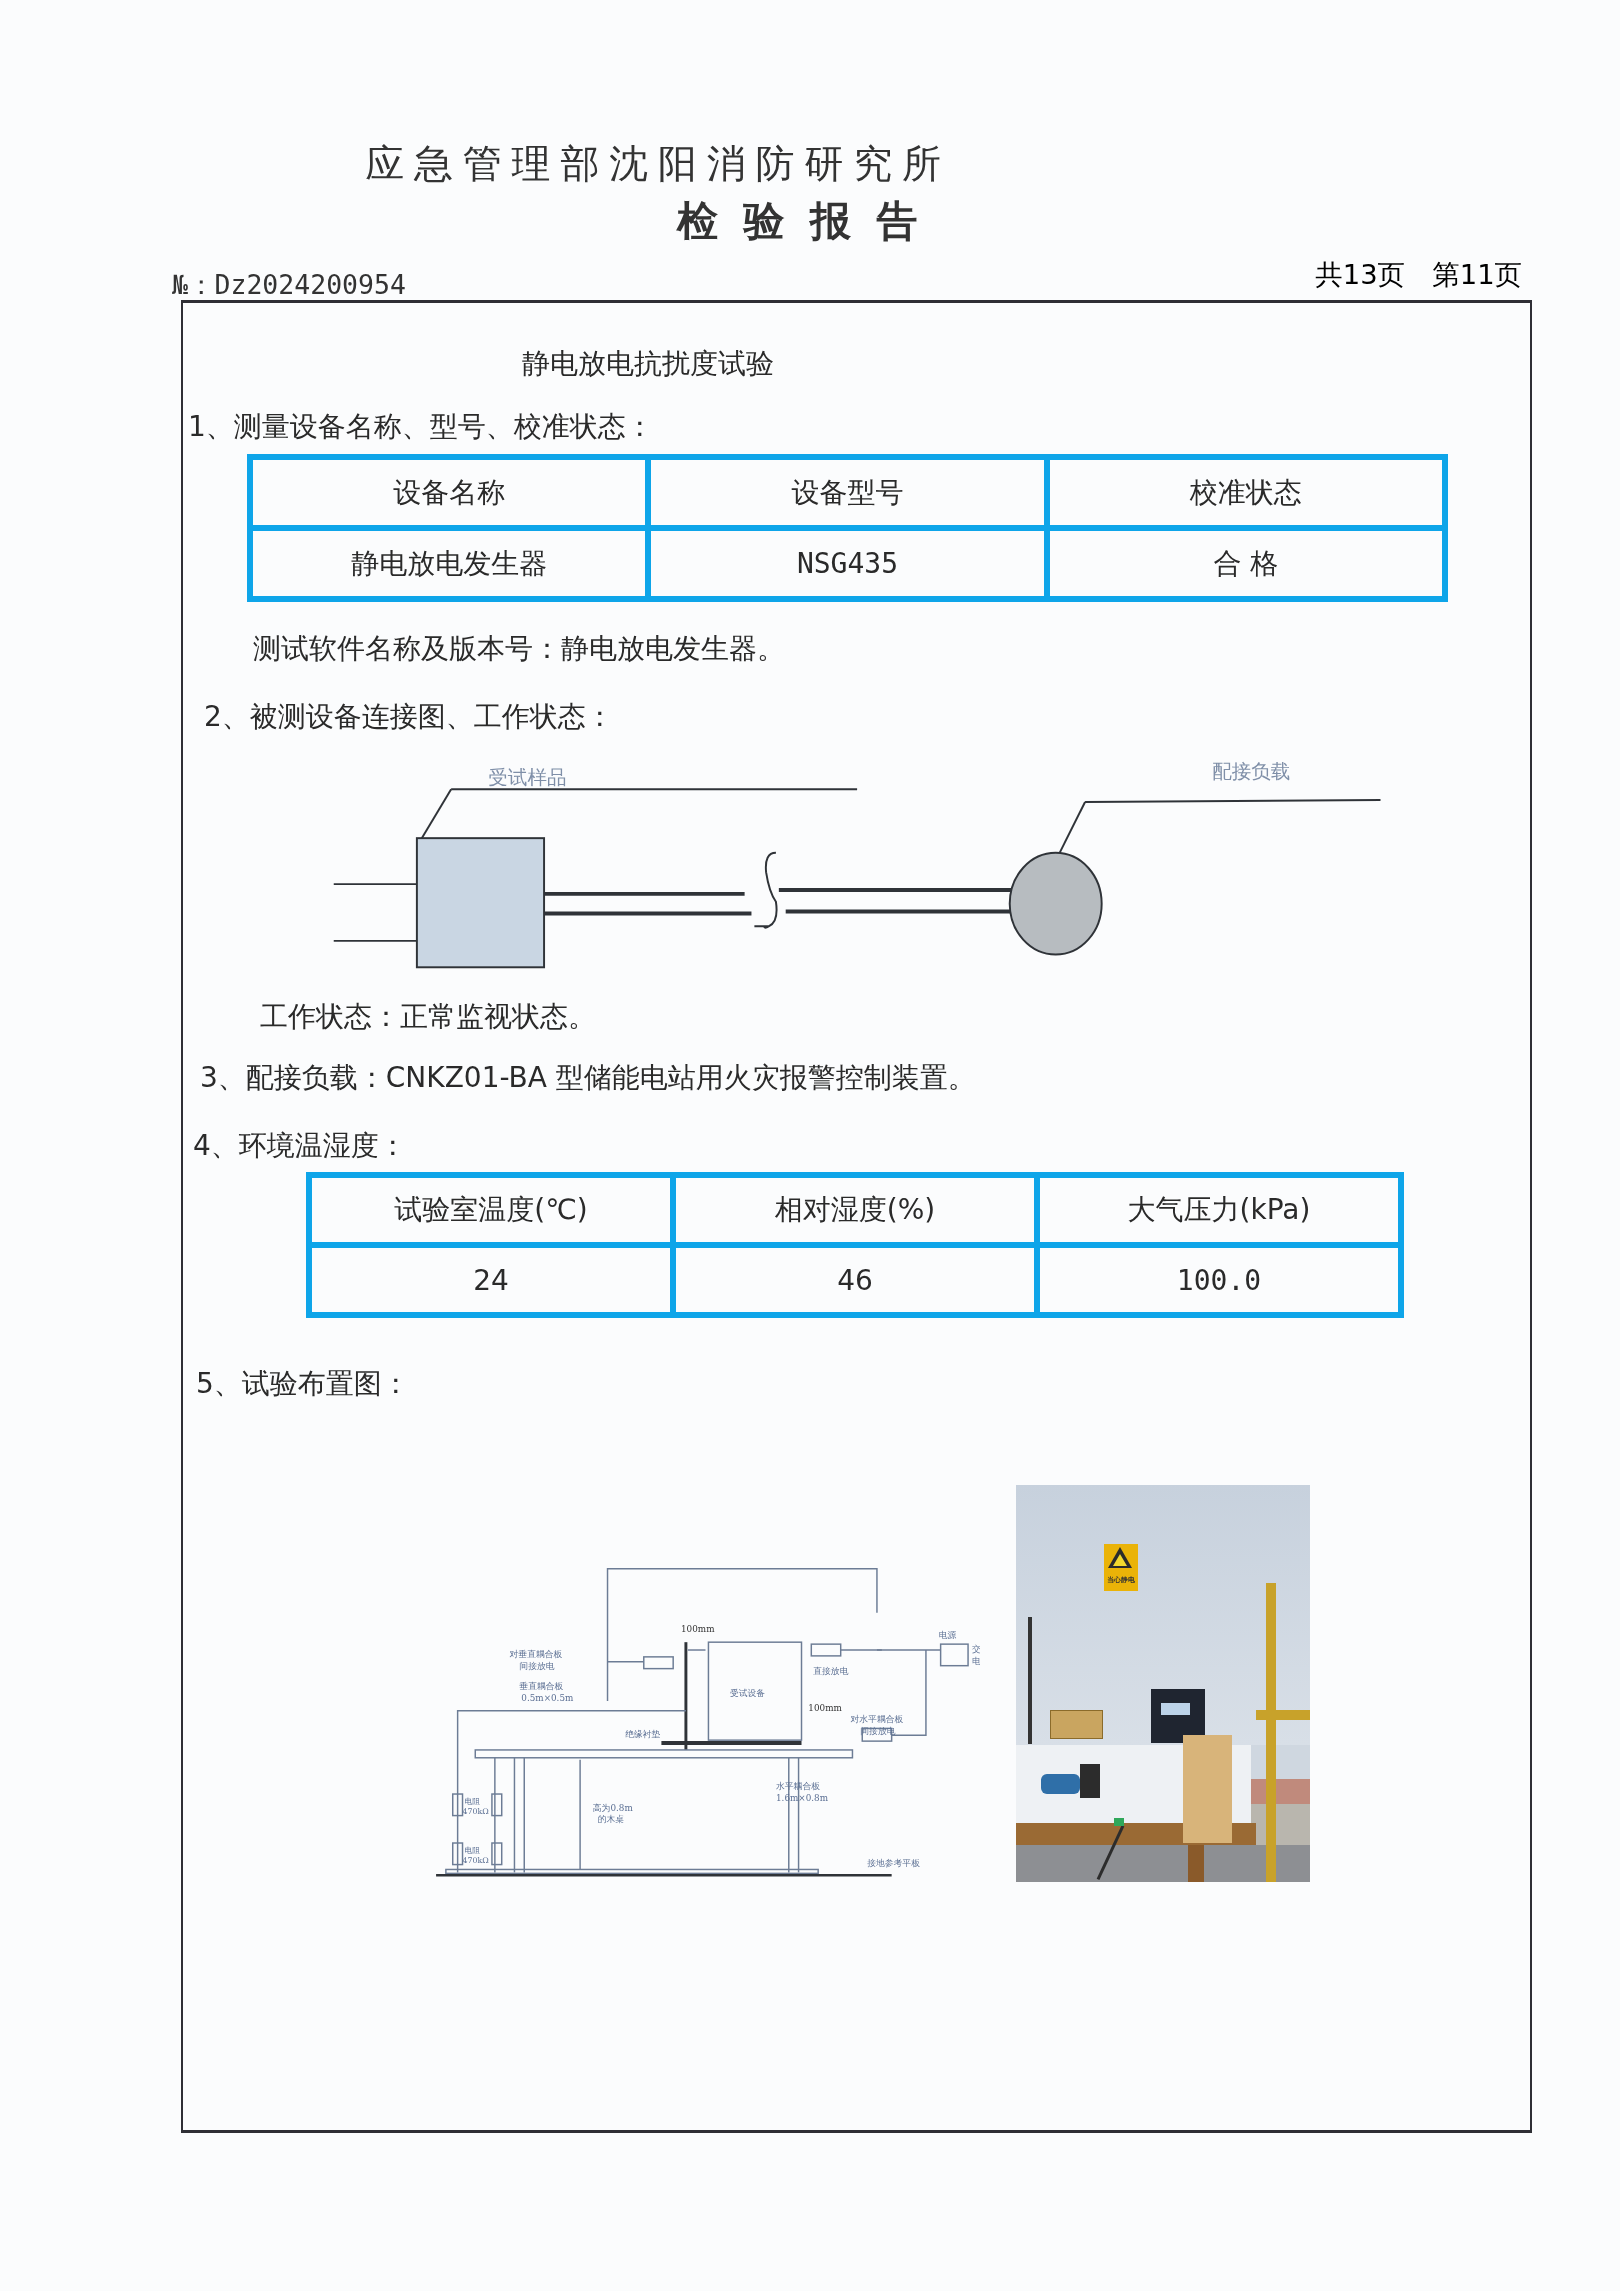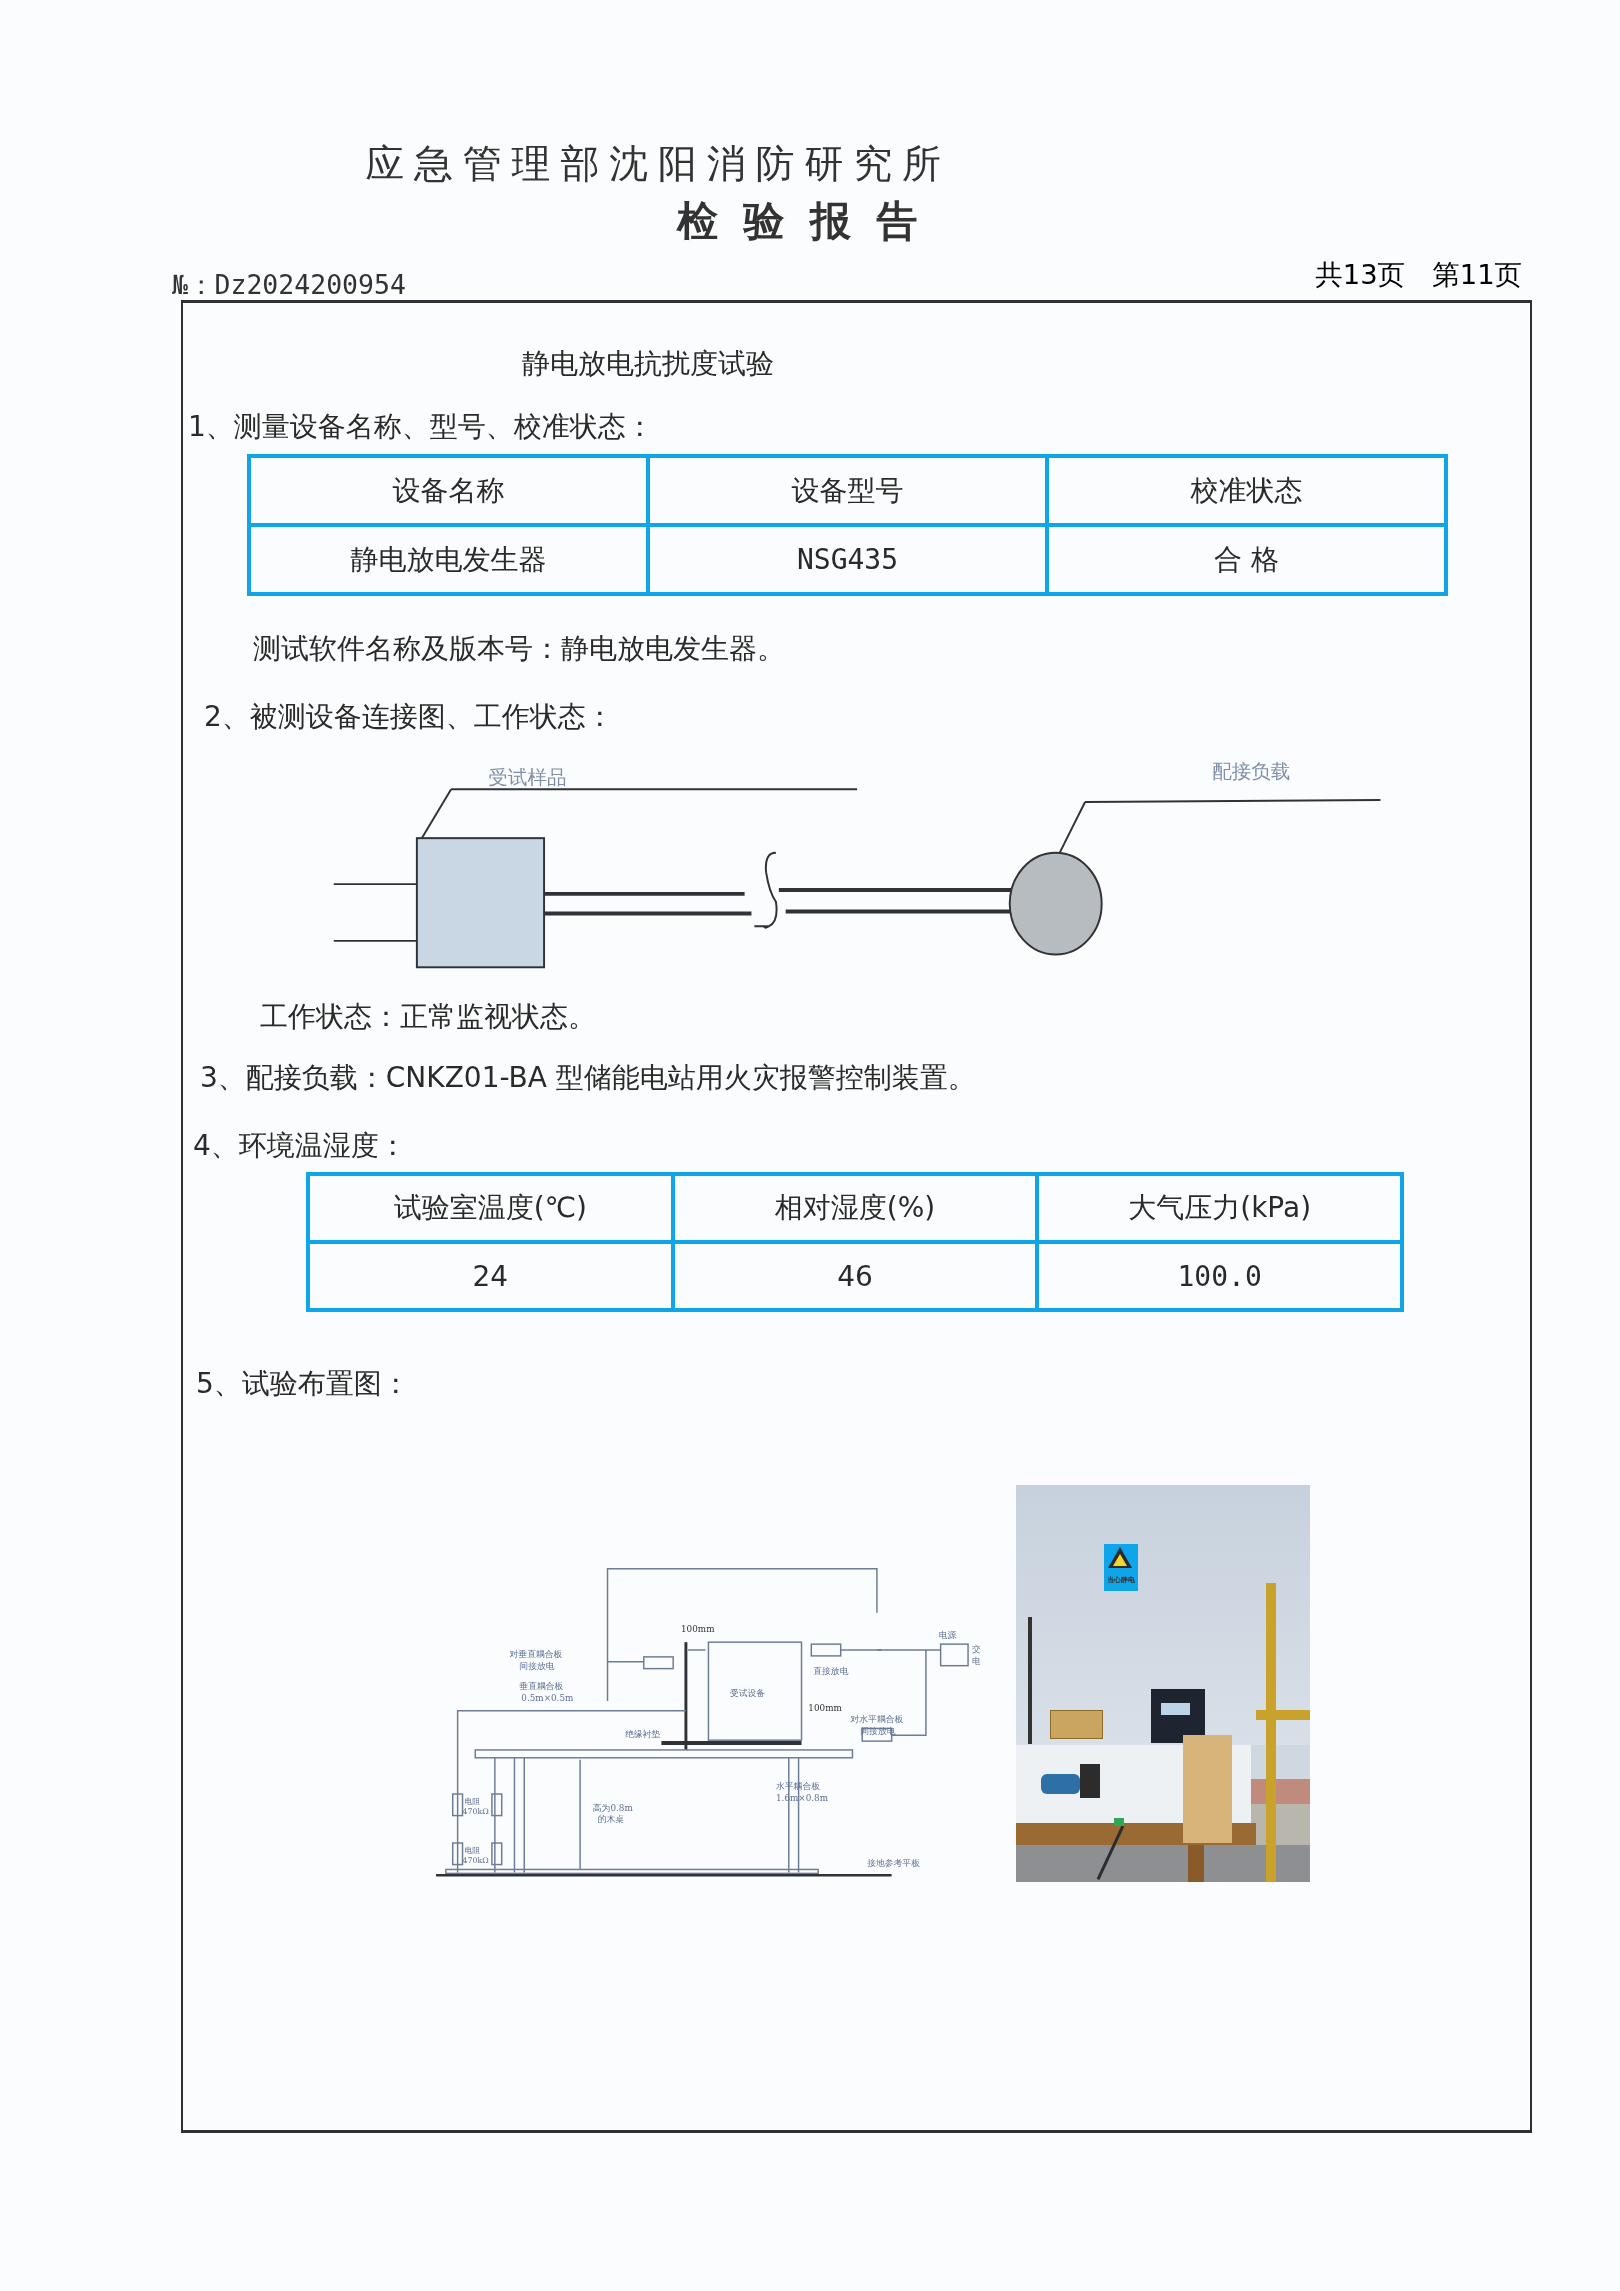--- a/index.html
+++ b/index.html
@@ -10,31 +10,31 @@
   .abs { position: absolute; }
   .org-title { left: 0; width: 1316px; top: 137px; text-align: center; font-size: 39px; letter-spacing: 9.8px; color: #333; }
   .doc-title { left: 0; width: 1620px; top: 194px; text-align: center; font-size: 41px; letter-spacing: 25.5px; color: #333; font-weight: bold; }
   .doc-no { left: 172px; top: 267px; font-size: 26.5px; color: #333; }
   .page-info { right: 98px; top: 257px; font-size: 27.4px; color: #000000; }
   .page-info span { margin-left: 27.4px; }
   .frame { left: 181px; top: 300px; width: 1351px; height: 1833px; border: 2.9px solid #2f2f35; border-top-width: 3.9px; border-bottom-width: 3.9px; box-sizing: border-box; }
   .sec-title { left: 0; width: 1296px; top: 345px; text-align: center; font-size: 28px; color: #2a2a2a; }
   .heading { font-size: 28px; color: #2a2a2a; white-space: nowrap; }
   table.grid { position: absolute; border-collapse: collapse; }
-  table.grid td { border: 4px solid #0ea5e9; text-align: center; font-size: 28px; color: #2a2a2a; }
+  table.grid td { border: 6px solid #0ea5e9; text-align: center; font-size: 28px; color: #2a2a2a; }
   .t1 { left: 247px; top: 454px; width: 1201px; }
   .t1 td { height: 63px; width: 33.3%; }
   .t2 { left: 306px; top: 1172px; width: 1098px; }
   .t2 td { height: 62px; width: 33.3%; }
   .mono { font-family: "DejaVu Sans Mono", "Liberation Mono", monospace; }
   .conn-diagram { left: 323px; top: 755px; width: 1078px; height: 225px; }
   .layout-diagram { left: 431px; top: 1554px; width: 549px; height: 338px; }
   .photo { left: 1016px; top: 1485px; width: 294px; height: 397px; background: #cfd7e0; overflow: hidden; }
   .photo-wall { left: 0; top: 0; width: 294px; height: 260px; background: linear-gradient(#c7d1dd, #d8dfe7); }
-  .warn-sign { left: 88px; top: 59px; width: 34px; height: 47px; background: #0ea5e9; }
+  .warn-sign { left: 88px; top: 59px; width: 34px; height: 47px; background: #eab308; }
   .warn-tri { left: 3.9px; top: 2.9px; width: 0; height: 0; border-left: 12.7px solid transparent; border-right: 12.7px solid transparent; border-bottom: 21.6px solid #2b2b2b; }
   .warn-tri-in { left: 8.8px; top: 9.8px; width: 0; height: 0; border-left: 7.8px solid transparent; border-right: 7.8px solid transparent; border-bottom: 12.7px solid #f2d82e; }
   .warn-text { left: 2px; top: 31px; width: 30px; font-size: 6.9px; text-align: center; color: #333; font-weight: bold; }
   .table-top { left: 0; top: 260px; width: 235px; height: 78px; background: #eef1f4; }
   .table-edge { left: 0; top: 338px; width: 240px; height: 21.6px; background: #9a6a34; }
   .table-leg { left: 172px; top: 360px; width: 15.7px; height: 37px; background: #8a5a2a; }
   .floor { left: 0; top: 360px; width: 294px; height: 37px; background: #8d8f93; }
   .floor-red { left: 221px; top: 294px; width: 74px; height: 24.5px; background: #c08a7c; }
   .floor-speck { left: 221px; top: 319px; width: 74px; height: 41px; background: #b9b6ae; }
   .esd-box { left: 135px; top: 204px; width: 54px; height: 54px; background: #1f2530; }

